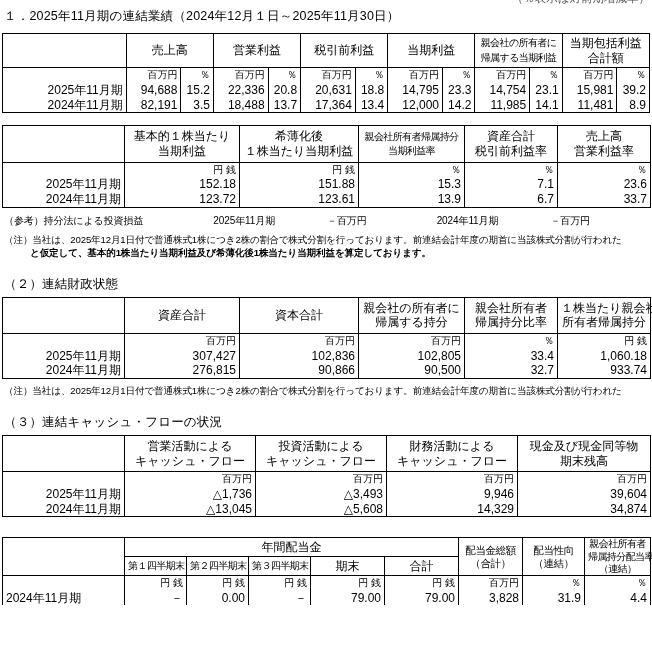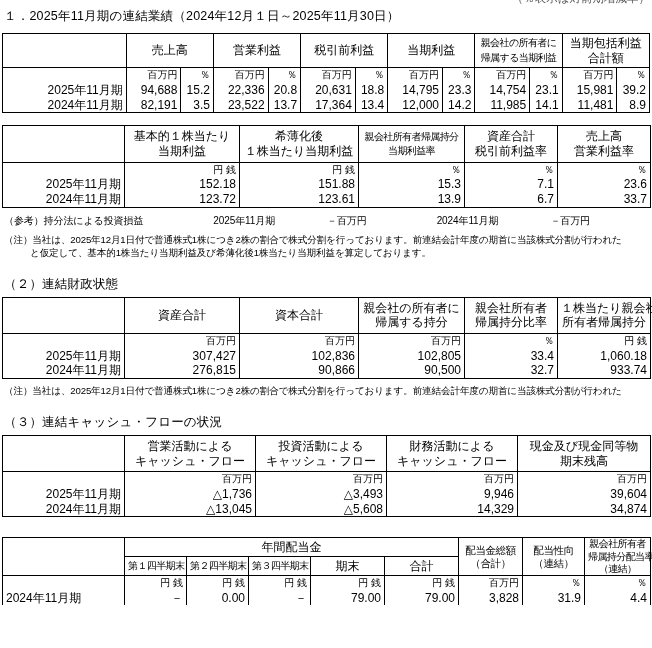--- a/index.html
+++ b/index.html
@@ -118,21 +118,21 @@
   .no-b-bottom { border-bottom: none !important; }
   .no-b-top { border-top: none !important; }
 
   
   .note {
     font-size: 9.6px;
     line-height: 1.35;
     letter-spacing: -0.15px;
     white-space: nowrap;
   }
-  .note-indent { padding-left: 26px; }
+  .note-indent { padding-left: 26px; font-weight: bold; }
   .ref {
     font-size: 10px;
     letter-spacing: -0.1px;
     white-space: nowrap;
   }
   .ref .sp1 { display: inline-block; width: 70px; }
   .ref .sp2 { display: inline-block; width: 52px; }
   .ref .sp3 { display: inline-block; width: 70px; }
 
   .spacer-4 { height: 4px; }
@@ -220,21 +220,21 @@
       <td class="num">23.3</td>
       <td class="num">14,754</td>
       <td class="num">23.1</td>
       <td class="num">15,981</td>
       <td class="num">39.2</td>
     </tr>
     <tr>
       <td class="rowlab last">2024年11月期</td>
       <td class="num last">82,191</td>
       <td class="num last">3.5</td>
-      <td class="num last">23,522</td>
+      <td class="num last">18,488</td>
       <td class="num last">13.7</td>
       <td class="num last">17,364</td>
       <td class="num last">13.4</td>
       <td class="num last">12,000</td>
       <td class="num last">14.2</td>
       <td class="num last">11,985</td>
       <td class="num last">14.1</td>
       <td class="num last">11,481</td>
       <td class="num last">8.9</td>
     </tr>

